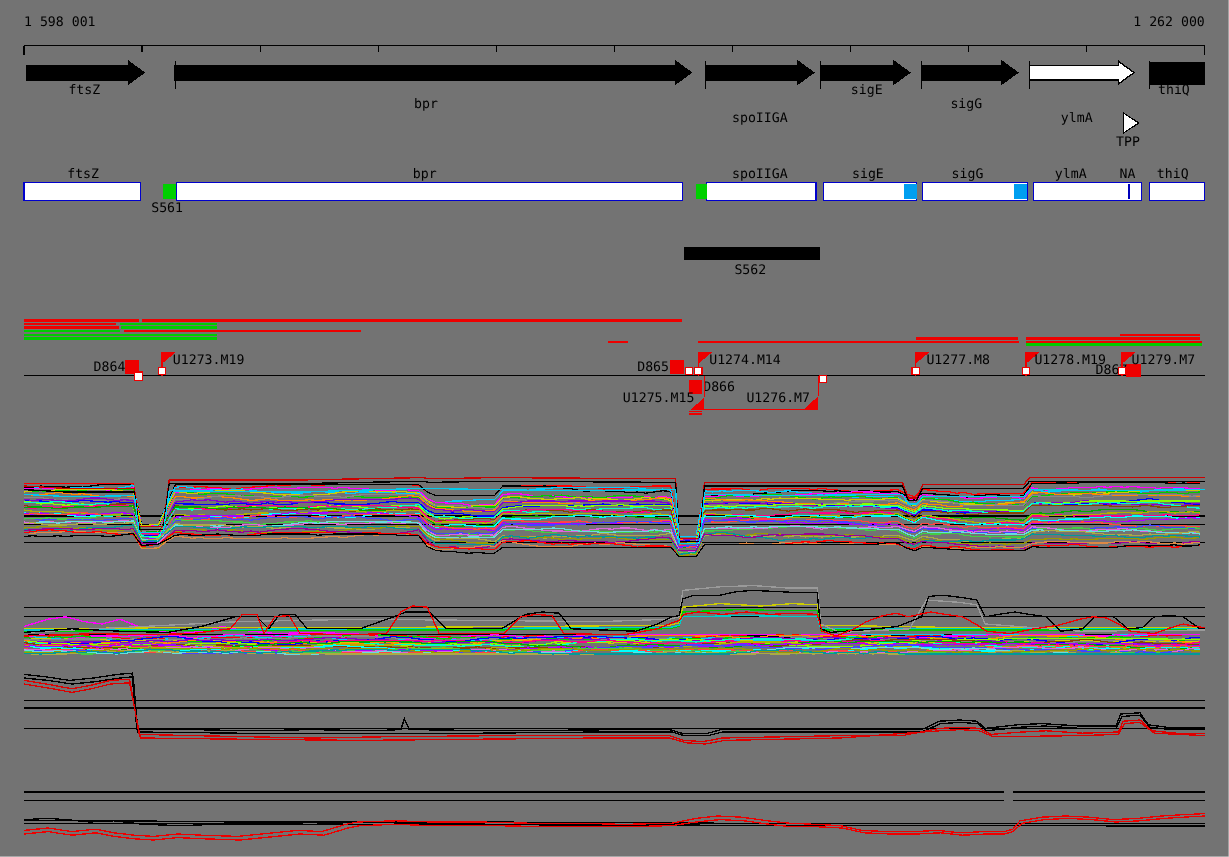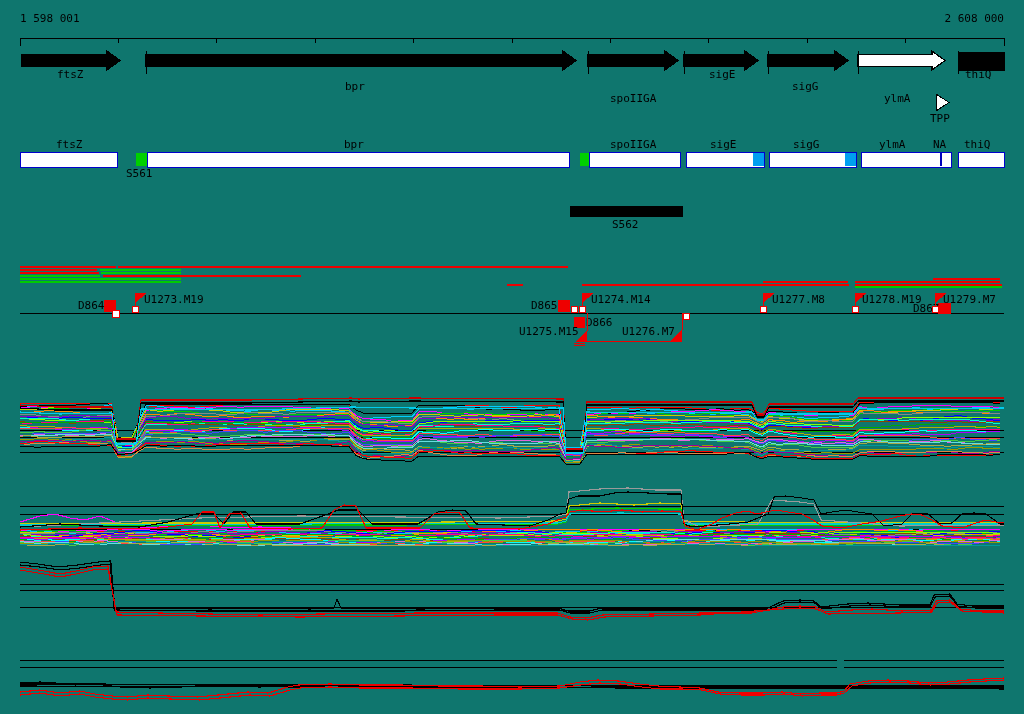--- a/index.html
+++ b/index.html
@@ -1,29 +1,29 @@
 <!DOCTYPE html>
 <html><head>
 <meta charset="utf-8">
 <style>
   html,body{margin:0;padding:0;background:#fff;}
-  .stage{position:relative;width:1024px;height:714px;background:#0f766e;overflow:hidden;
+  .stage{position:relative;width:1024px;height:714px;background:#737373;overflow:hidden;
          font-family:"DejaVu Sans Mono",monospace;}
   .coord{position:absolute;top:12px;font-size:11px;color:#000;white-space:pre;}
   #coordL{left:20px;}
   #coordR{right:20px;}
   svg text{font-family:"DejaVu Sans Mono",monospace;font-size:11px;fill:#000;}
   svg{shape-rendering:crispEdges;}
 </style>
 </head>
 <body>
 
 <div class="stage">
   <div id="coordL" class="coord">1 598 001</div>
-  <div id="coordR" class="coord">2 608 000</div>
+  <div id="coordR" class="coord">1 262 000</div>
   <svg id="scene" width="1024" height="714" viewBox="0 0 1024 714">
       <g>
         <line x1="20" y1="38" x2="1004" y2="38" stroke="#000"></line>
         <line x1="20" y1="38" x2="20" y2="46" stroke="#000"></line>
         <line x1="118.4" y1="38" x2="118.4" y2="43" stroke="#000"></line>
         <line x1="216.8" y1="38" x2="216.8" y2="43" stroke="#000"></line>
         <line x1="315.2" y1="38" x2="315.2" y2="43" stroke="#000"></line>
         <line x1="413.6" y1="38" x2="413.6" y2="43" stroke="#000"></line>
         <line x1="512" y1="38" x2="512" y2="43" stroke="#000"></line>
         <line x1="610.4" y1="38" x2="610.4" y2="43" stroke="#000"></line>

